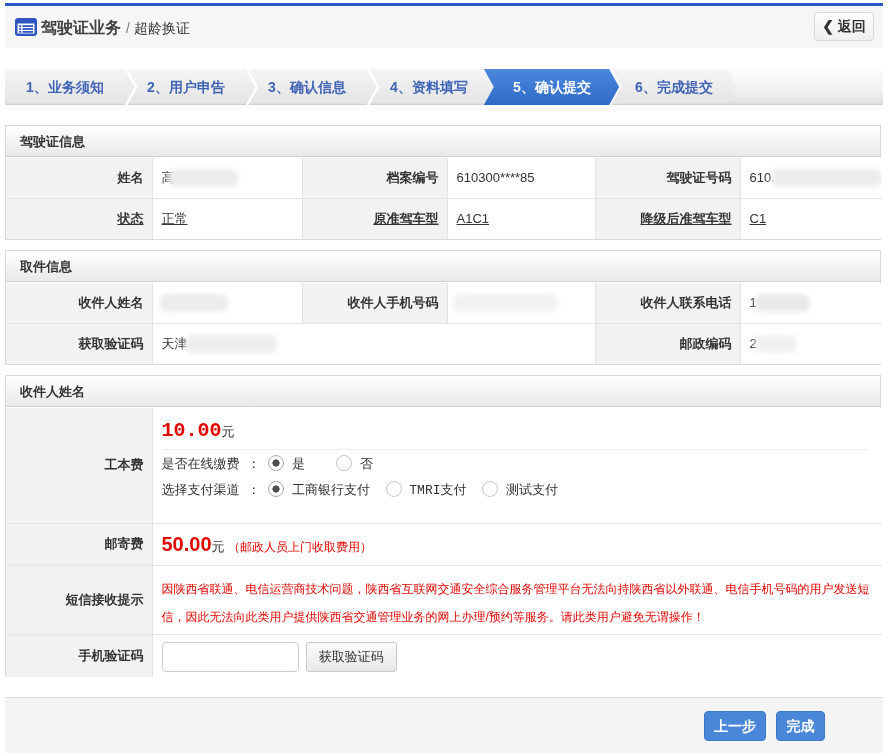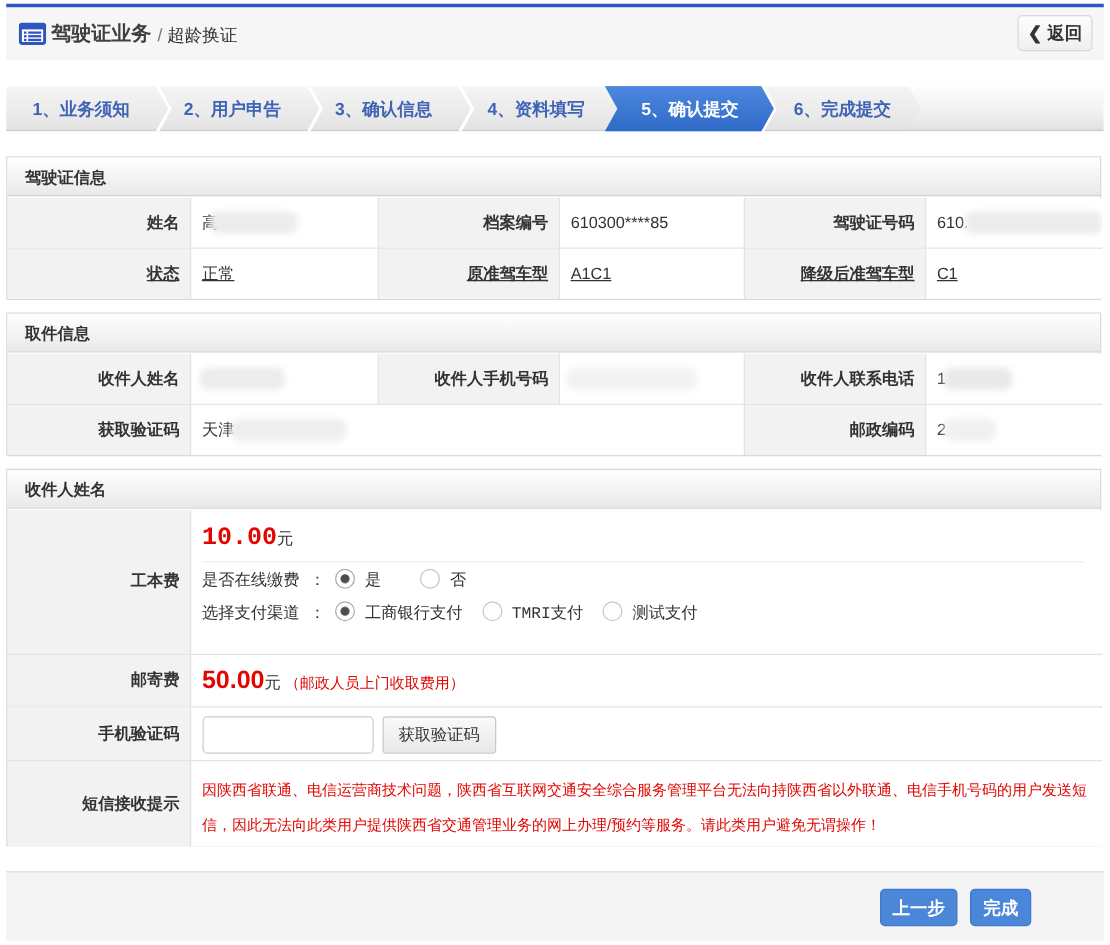--- a/index.html
+++ b/index.html
@@ -168,29 +168,29 @@
         <td class="val" style="vertical-align:top;font-family:Liberation Mono, monospace;">
           <div style="height:41px;line-height:46px;border-bottom:1px solid #ececec;margin-right:14px;"><span class="feeNum">10.00</span>元</div>
           <div style="margin-top:2px;height:26px;line-height:26px;">是否在线缴费 ：&nbsp;<span class="radio sel"></span>&nbsp;是&nbsp;&nbsp;&nbsp;&nbsp;<span class="radio"></span>&nbsp;否</div>
           <div style="height:26px;line-height:26px;">选择支付渠道 ：&nbsp;<span class="radio sel"></span>&nbsp;工商银行支付&nbsp;&nbsp;<span class="radio"></span>&nbsp;TMRI支付&nbsp;&nbsp;<span class="radio"></span>&nbsp;测试支付</div>
         </td>
       </tr>
       <tr style="height:42px;">
         <td class="lbl">邮寄费</td>
         <td class="val"><span class="feeNum">50.00</span>元<span class="red" style="font-size:12px;">&nbsp;（邮政人员上门收取费用）</span></td>
       </tr>
-      <tr style="height:43px;">
-        <td class="lbl">手机验证码</td>
-        <td class="val"><span class="vinput"></span>&nbsp;&nbsp;<span class="vbtn">获取验证码</span></td>
-      </tr>
       <tr style="height:69px;">
         <td class="lbl">短信接收提示</td>
         <td class="val" style="white-space:normal;">
           <div class="red" style="line-height:28px;padding:7px 0 0 0;font-size:12px;">因陕西省联通、电信运营商技术问题，陕西省互联网交通安全综合服务管理平台无法向持陕西省以外联通、电信手机号码的用户发送短<br>信，因此无法向此类用户提供陕西省交通管理业务的网上办理/预约等服务。请此类用户避免无谓操作！</div>
         </td>
+      </tr>
+      <tr style="height:43px;">
+        <td class="lbl">手机验证码</td>
+        <td class="val"><span class="vinput"></span>&nbsp;&nbsp;<span class="vbtn">获取验证码</span></td>
       </tr>
     </tbody>
       </table>
   </div>
 
   <div class="footer">
     <div class="bluebtn" style="left:699px;width:62px;">上一步</div>
     <div class="bluebtn" style="left:771px;width:49px;">完成</div>
   </div>
 </div>

